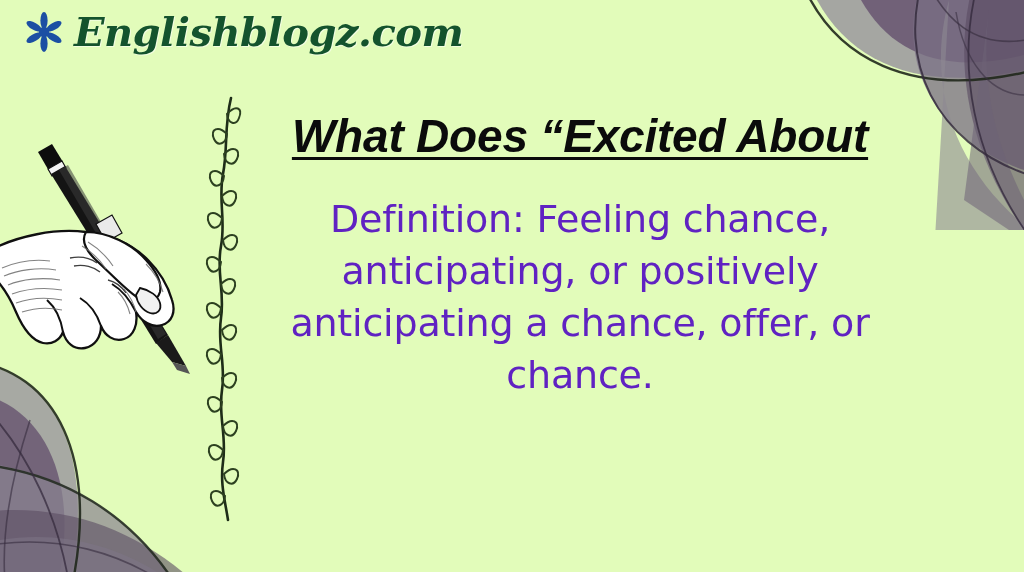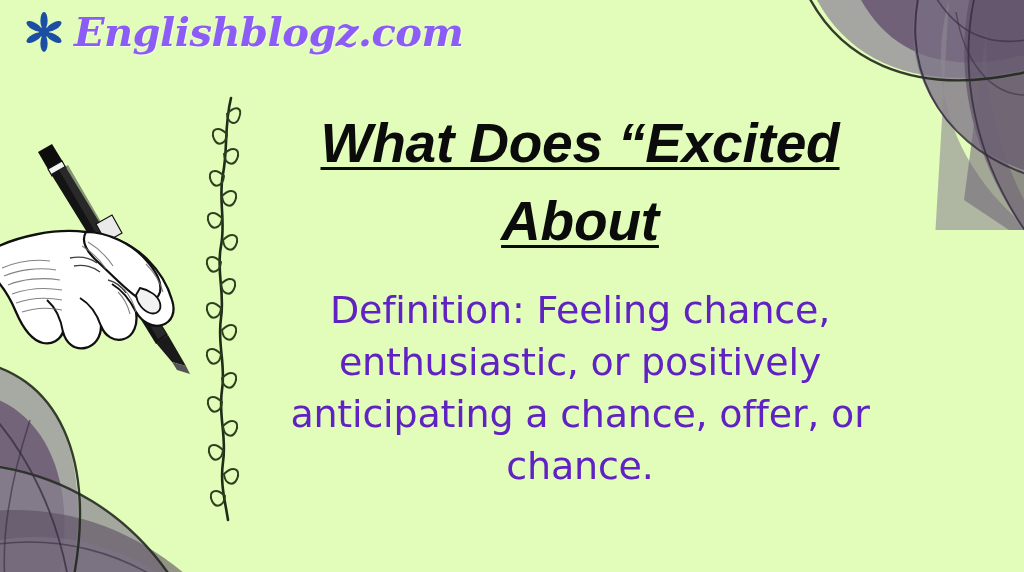--- a/index.html
+++ b/index.html
@@ -89,21 +89,21 @@
     left: 262px;
     top: 104px;
     width: 636px;
     text-align: center;
   }
   #headline {
     margin: 0;
     font-family: "Liberation Sans", sans-serif;
     font-weight: bold;
     font-style: italic;
-    font-size: 55px;
+    font-size: 46px;
     line-height: 1.42;
     color: #0b0b0b;
     letter-spacing: -0.2px;
   }
   #headline .hl-line {
     display: inline;
     text-decoration: underline;
     text-decoration-thickness: 3px;
     text-underline-offset: 5px;
   }
@@ -168,21 +168,21 @@
       <g fill="#1c4fa3">
         <ellipse cx="20" cy="8.5" rx="3.6" ry="8.5"></ellipse>
         <ellipse cx="20" cy="31.5" rx="3.6" ry="8.5"></ellipse>
         <ellipse cx="20" cy="20" rx="3.6" ry="8.5" transform="rotate(60 20 20) translate(0 -11.5)"></ellipse>
         <ellipse cx="20" cy="20" rx="3.6" ry="8.5" transform="rotate(60 20 20) translate(0 11.5)"></ellipse>
         <ellipse cx="20" cy="20" rx="3.6" ry="8.5" transform="rotate(120 20 20) translate(0 -11.5)"></ellipse>
         <ellipse cx="20" cy="20" rx="3.6" ry="8.5" transform="rotate(120 20 20) translate(0 11.5)"></ellipse>
         <circle cx="20" cy="20" r="5.2"></circle>
       </g>
     </svg>
-    <span id="brand-text" style="color: #8b5cf6; text-align: center;">Englishblogz.com</span>
+    <span id="brand-text" style="color: #14532d; text-align: center;">Englishblogz.com</span>
   </div>
 
   <svg id="hand-illustration" viewBox="0 0 215 250">
     <defs>
       <clipPath id="clipHand">
           <rect x="0" y="0" width="215" height="250"></rect>
         </clipPath>
     </defs>
     <g clip-path="url(#clipHand)">
 
@@ -278,19 +278,19 @@
       <path d="M27 404 C 18 395, 10 399, 14 409 C 18 417, 26 414, 27 404 Z"></path>
     </g>
   </svg>
 
   <div id="content-column">
     <h1 id="headline" style="color: rgb(11, 11, 11);">
       <span class="hl-line">What Does “Excited About</span><br>
     </h1>
     <p id="definition" style="color: rgb(96, 34, 194);">
       <span>Definition: Feeling chance,</span>
-      <span>enthusiastic, or positively</span>
+      <span>anticipating, or positively</span>
       <span>anticipating a chance, offer, or</span>
       <span>chance.</span>
     </p>
   </div>
 
 </div>
 
 </body></html>

